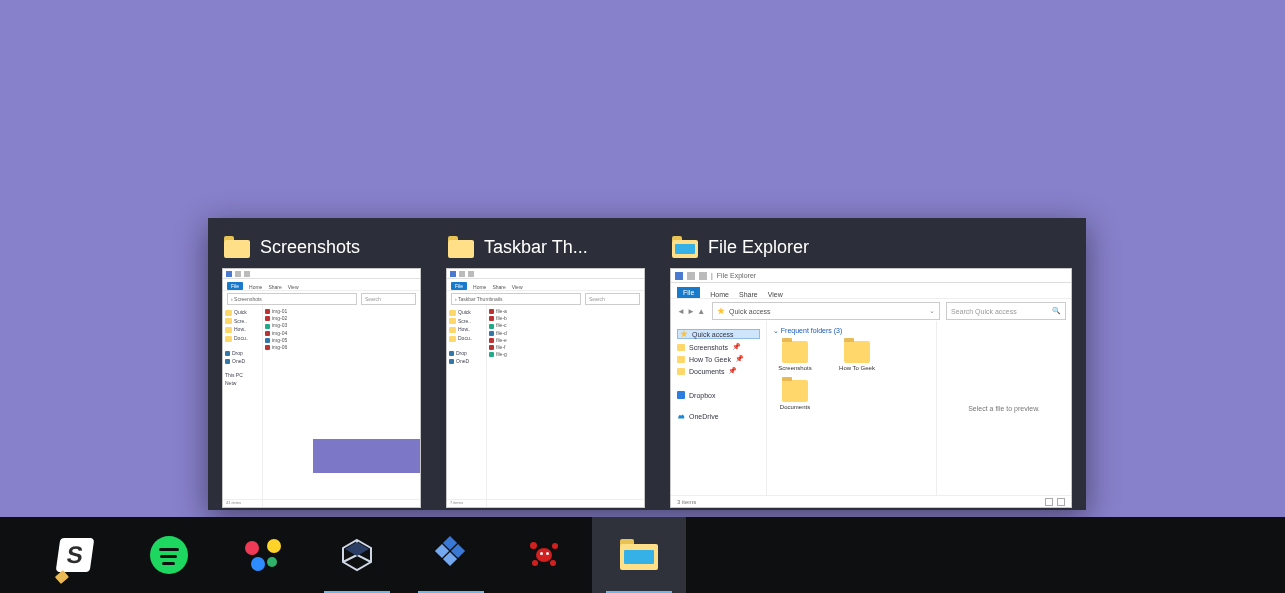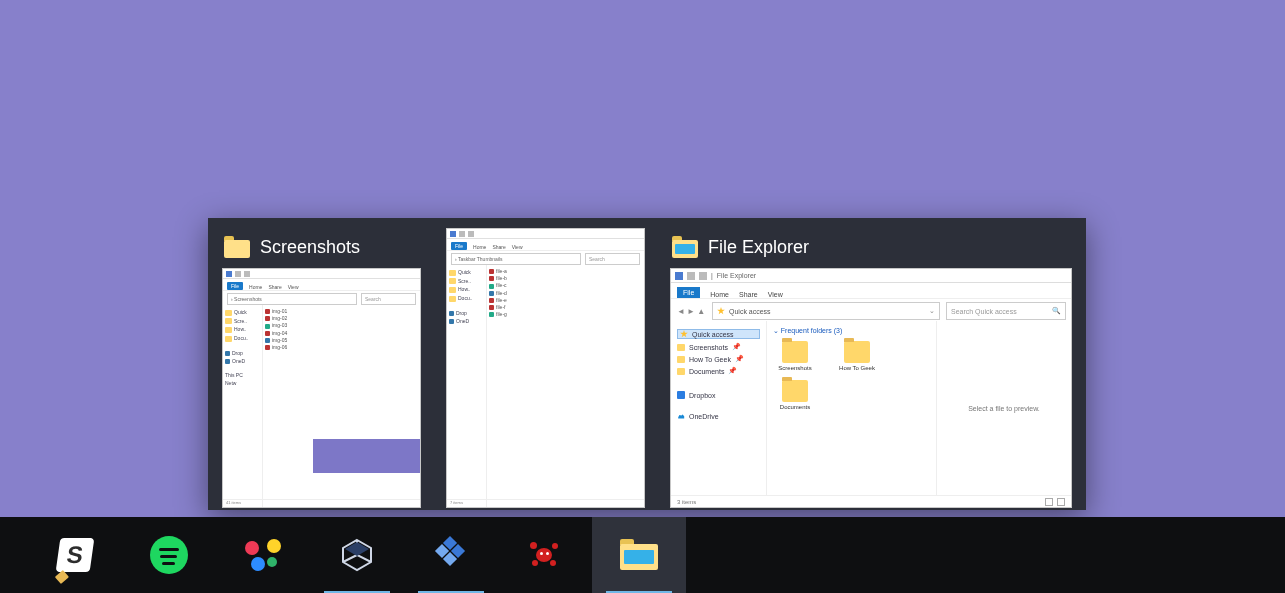--- a/index.html
+++ b/index.html
@@ -201,20 +201,27 @@
               <div class="t-dot-r">img-06</div>
           </div>
           <div class="t-sel"></div>
         </div>
       </div>
       <div class="t-status">41 items</div>
     </div>
   </div>
 
   <div class="preview">
+    <div class="preview-header">
+      <div class="folder-icon-sm">
+          <div class="tab"></div>
+          <div class="body"></div>
+        </div>
+      <span>Taskbar Th...</span>
+    </div>
     <div class="thumb">
       <div class="t-titlebar">
           <div class="t-sq"></div>
           <div class="t-sq g"></div>
           <div class="t-sq g"></div>
         </div>
       <div class="t-ribbon">
           <span class="file">File</span>
           <span>Home</span>
           <span>Share</span>

